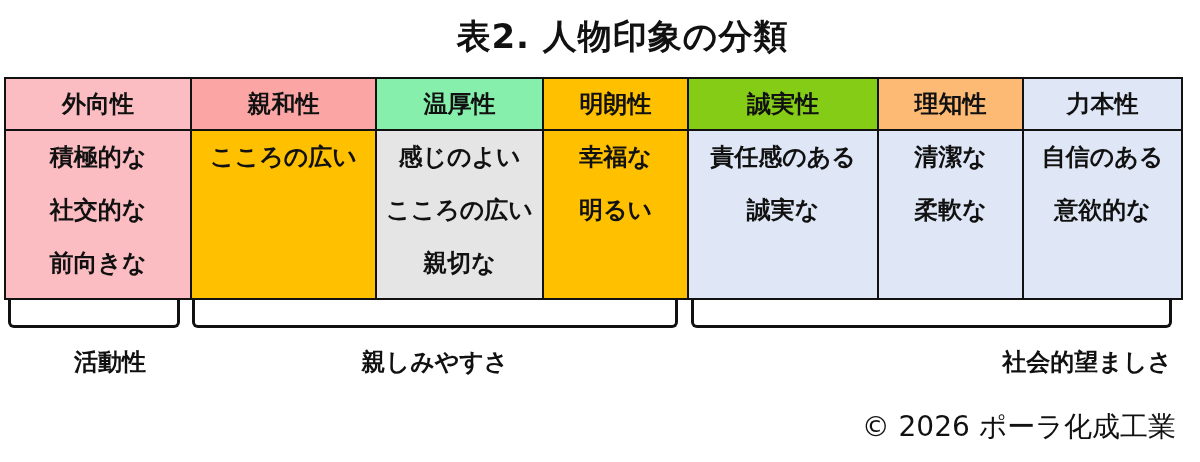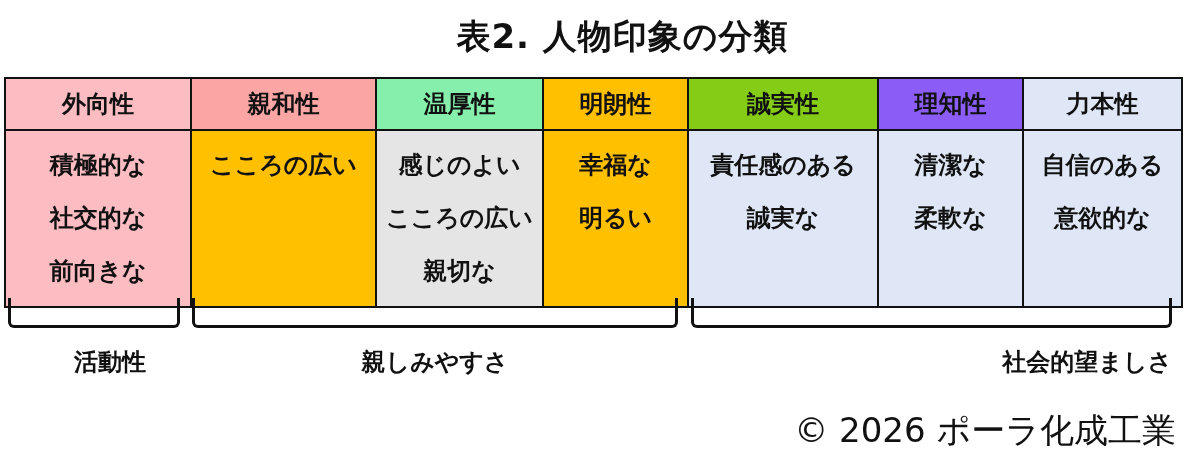--- a/index.html
+++ b/index.html
@@ -5,27 +5,27 @@
   html, body { margin:0; padding:0; background:#ffffff; }
   body { width:1200px; height:462px; position:relative; overflow:hidden;
          font-family:"DejaVu Sans","Liberation Sans",sans-serif; color:#111; }
   .title { position:absolute; left:0; width:1245px; top:14px; text-align:center;
            font-size:34px; font-weight:bold; letter-spacing:1px; }
   table.tbl { position:absolute; left:4px; top:77px; width:1177px; height:209px;
               border-collapse:collapse; table-layout:fixed; }
   table.tbl td { border:2.5px solid #111; text-align:center; font-weight:bold;
                  font-size:24px; padding:0; }
   table.tbl tr.head td { height:50px; }
-  table.tbl tr.body td { vertical-align:top; padding-top:16px;margin-top:24px; }
+  table.tbl tr.body td { vertical-align:top; padding-top:8px;margin-top:24px; }
   .line { display:block; height:53px; line-height:36px; white-space:nowrap; }
   .bracket { position:absolute; top:298px; height:30px; border:3px solid #111;
              border-top:none; border-radius:0 0 6px 6px; box-sizing:border-box; }
   .group-label { position:absolute; top:346px; font-size:24px; font-weight:bold;
                  text-align:center; }
-  .copyright { position:absolute; right:24px; top:408px; font-size:34px;
+  .copyright { position:absolute; right:24px; top:408px; font-size:28px;
                font-family:"DejaVu Sans","Liberation Sans",sans-serif; }
 </style>
 </head>
 <body>
 
 <div class="title">表2. 人物印象の分類</div>
 
 <table class="tbl">
   <colgroup>
     <col style="width:186px">
@@ -36,21 +36,21 @@
       <col style="width:145px">
       <col style="width:159px">
   </colgroup>
   <tbody>
       <tr class="head">
     <td style="background:#fbbcc2">外向性</td>
     <td style="background:#fca5a5">親和性</td>
     <td style="background:#86efac">温厚性</td>
     <td style="background:#ffc000">明朗性</td>
     <td style="background:#84cc16">誠実性</td>
-    <td style="background:#8b5cf6">理知性</td>
+    <td style="background:#fdba74">理知性</td>
     <td style="background:#dfe7f6">力本性</td>
   </tr>
   <tr class="body">
     <td style="background:#fbbcc2">
       <span class="line">積極的な</span>
       <span class="line">社交的な</span>
       <span class="line">前向きな</span>
     </td>
     <td style="background:#ffc000">
       <span class="line">こころの広い</span>

